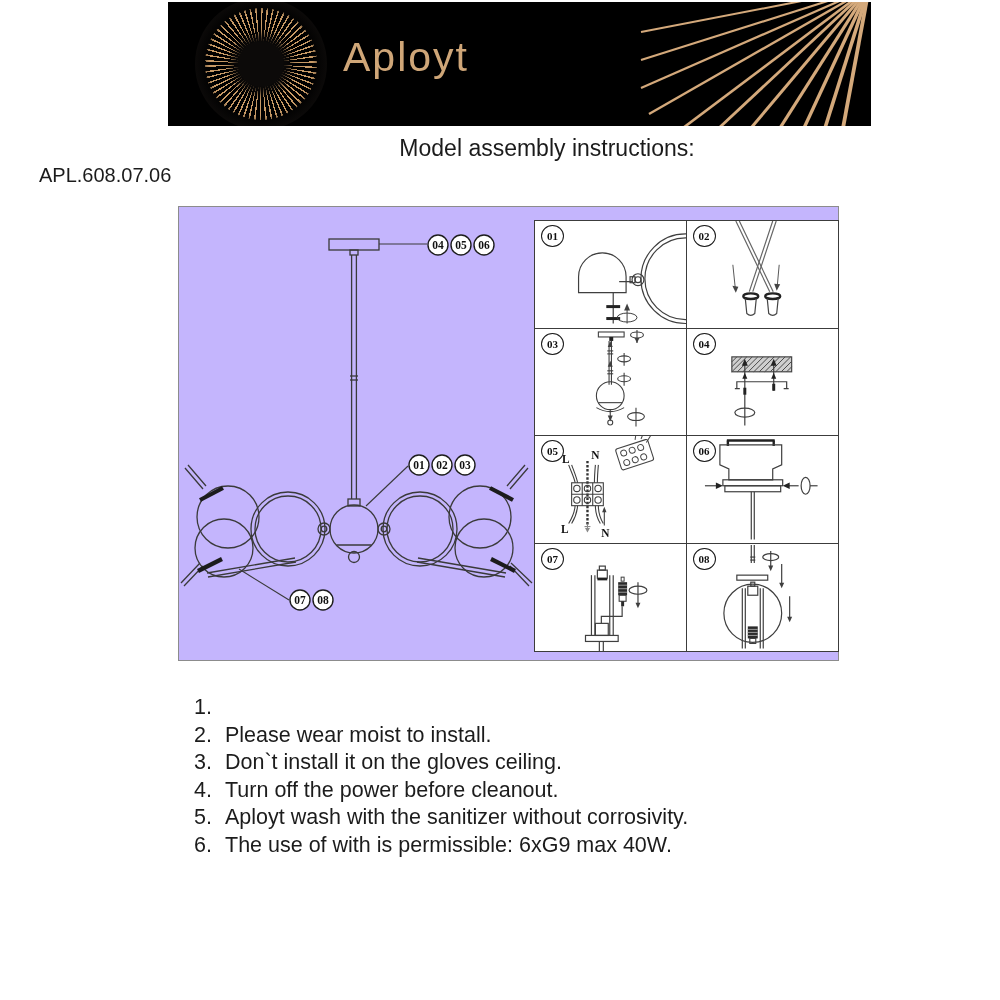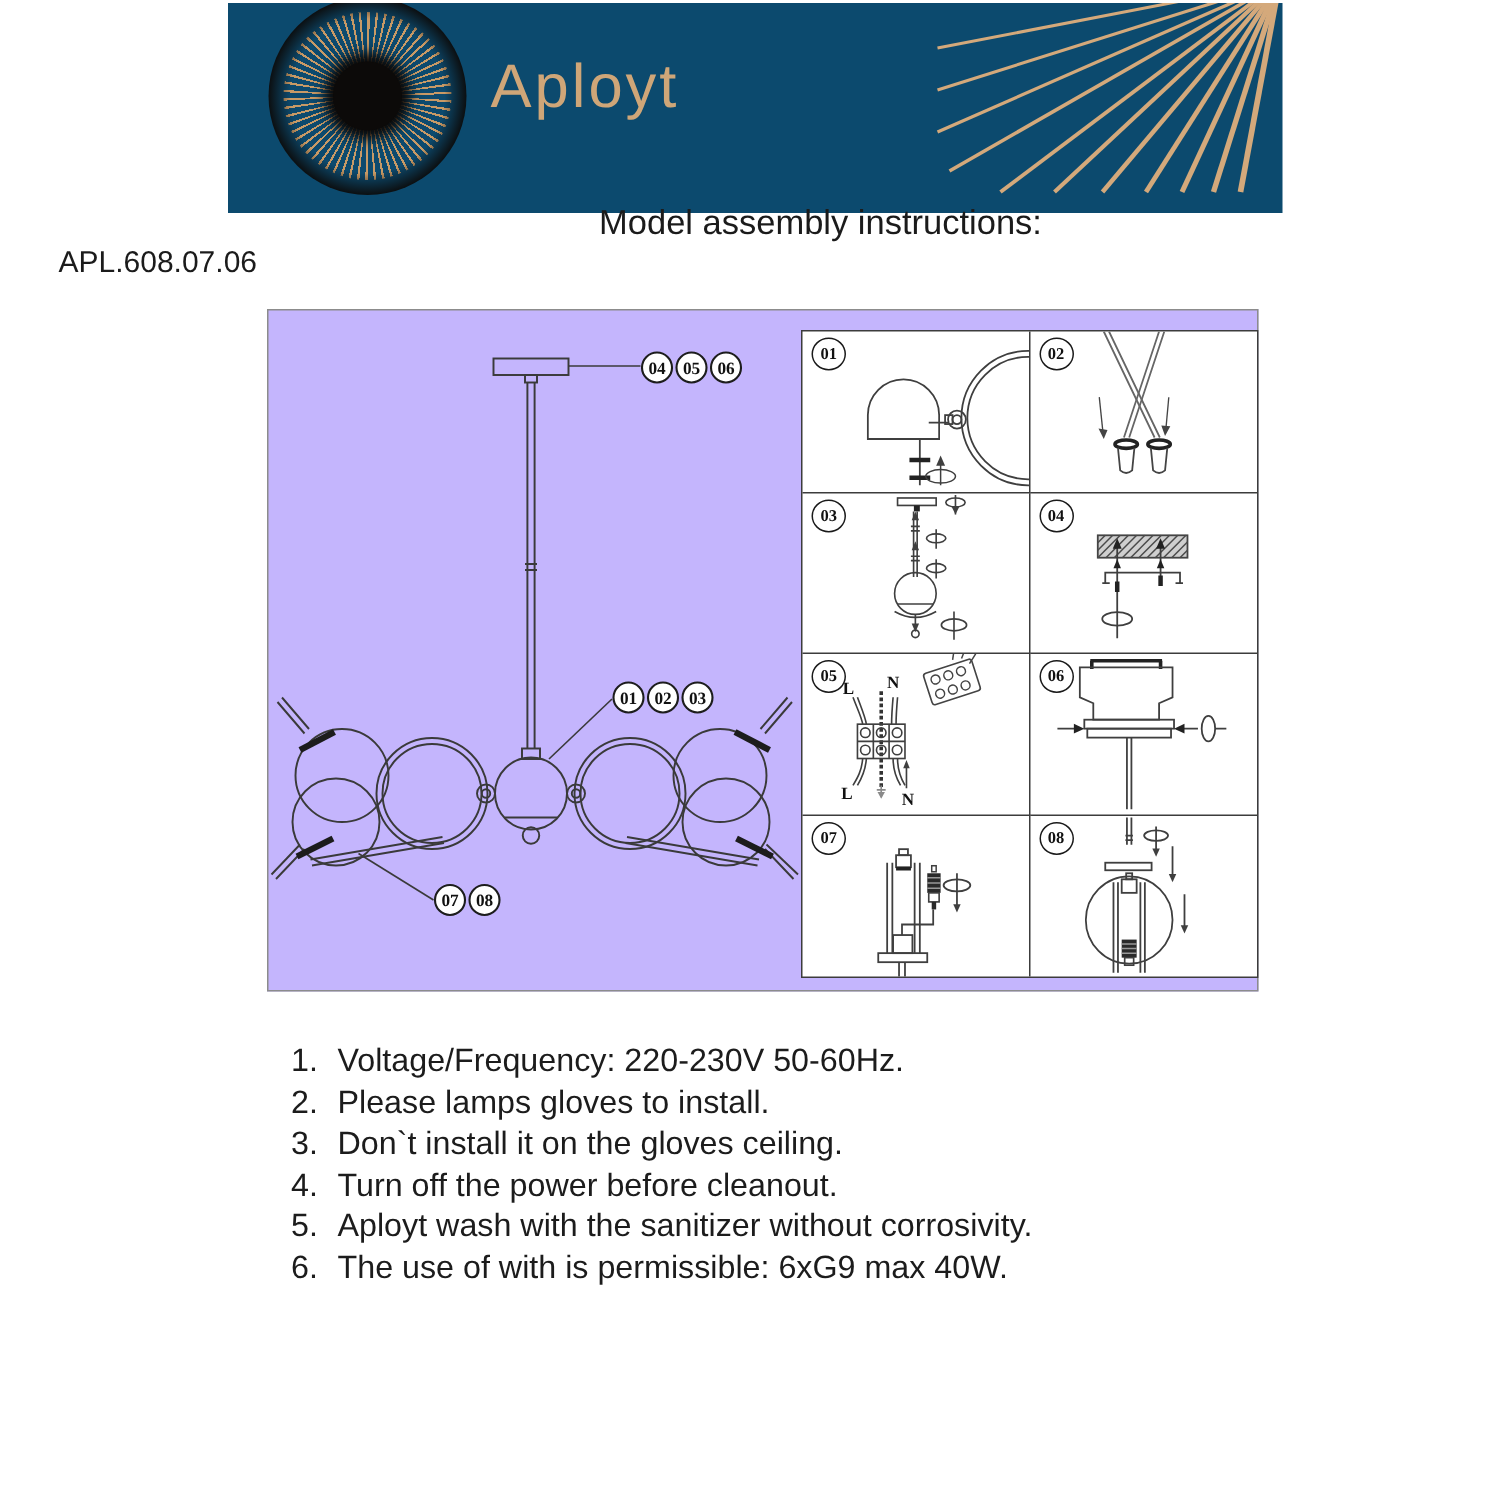--- a/index.html
+++ b/index.html
@@ -1,20 +1,20 @@
 <!DOCTYPE html>
 <html><head>
 <meta charset="utf-8">
 <style>
   html,body{margin:0;padding:0;}
   body{width:1000px;height:1000px;background:#ffffff;position:relative;
        font-family:"Liberation Sans", sans-serif;color:#1d1d1d;overflow:hidden;}
 
   
-  .banner{position:absolute;left:152px;top:2px;width:703px;height:140px;background:#0c4a6e;overflow:hidden;}
+  .banner{position:absolute;left:168px;top:2px;width:703px;height:124px;background:#000000;overflow:hidden;}
   .burst{position:absolute;left:37px;top:6px;width:112px;height:112px;border-radius:50%;
          background:repeating-conic-gradient(#c89a66 0deg 1.7deg, rgba(0,0,0,0) 1.7deg 5.8deg);}
   .burst-hole{position:absolute;left:70px;top:39px;width:46px;height:46px;border-radius:50%;background:#0c0a09;
               box-shadow:0 0 8px 6px #0c0a09;}
   .burst-fade{position:absolute;left:27px;top:-4px;width:132px;height:132px;border-radius:50%;
               background:radial-gradient(circle, rgba(12,10,9,0) 55%, #0c0a09 72%);}
   .brand{position:absolute;left:175px;top:32px;font-size:41px;letter-spacing:2px;color:#cfa678;font-weight:400;}
   .rays{position:absolute;right:0;top:0;width:230px;height:124px;overflow:visible;}
 
   
@@ -405,25 +405,24 @@
         <polygon points="103,78 100.5,72.5 105.5,72.5" fill="#3f3f3f"></polygon>
       </svg>
     </div>
 
   </div>
 </div>
 
 <div class="list">
   <div class="li">
     <span class="n">1.</span>
-    <span>Voltage/Frequency: 220-230V 50-60Hz.</span>
   </div>
   <div class="li">
     <span class="n">2.</span>
-    <span>Please lamps gloves to install.</span>
+    <span>Please wear moist to install.</span>
   </div>
   <div class="li">
     <span class="n">3.</span>
     <span>Don`t install it on the gloves ceiling.</span>
   </div>
   <div class="li">
     <span class="n">4.</span>
     <span>Turn off the power before cleanout.</span>
   </div>
   <div class="li">

